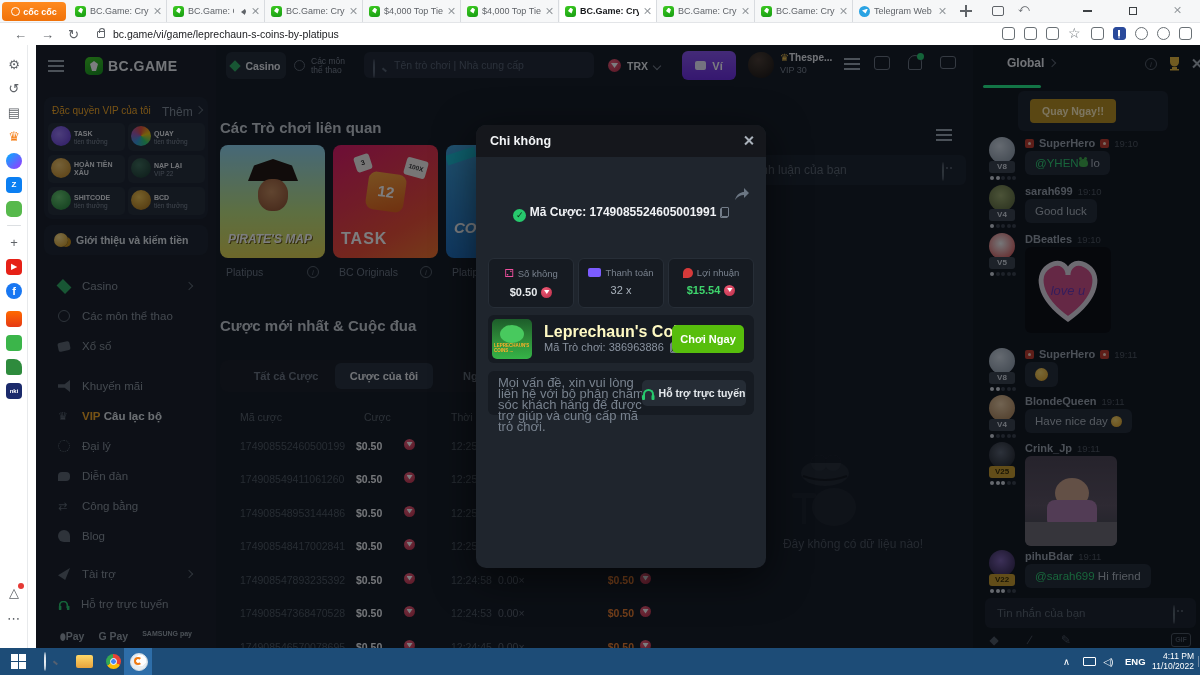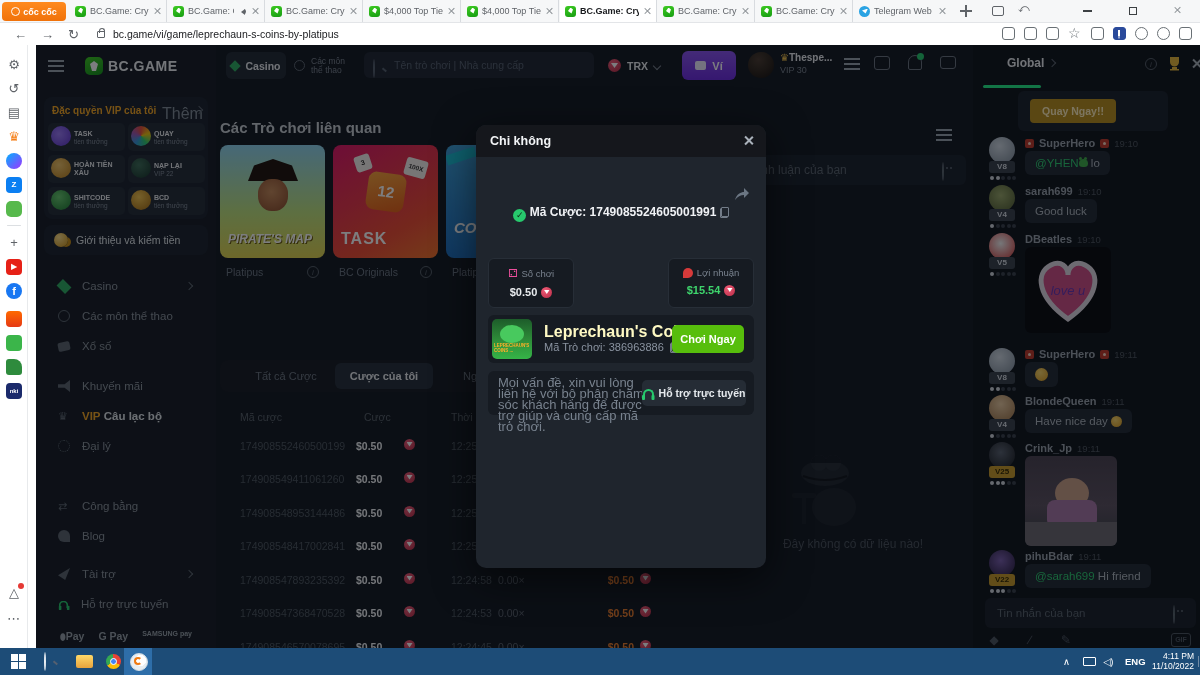--- a/index.html
+++ b/index.html
@@ -78,21 +78,21 @@
   .coin{display:inline-block;width:13px;height:13px;border-radius:50%;background:radial-gradient(circle at 35% 30%,#ef5b77,#b72b45);position:relative;vertical-align:-2px;}
   .coin::after{content:"";position:absolute;left:3px;top:4px;width:7px;height:5px;background:#fff;clip-path:polygon(0 0,100% 0,50% 100%);}
   .coin.sm{width:11px;height:11px;} .coin.sm::after{left:2.5px;top:3px;width:6px;height:4.5px;}
 
   
   .sect{position:absolute;color:#c7ccd2;font-size:15px;font-weight:600;}
   .card{position:absolute;width:105px;height:113px;border-radius:8px;overflow:hidden;}
   .prov{position:absolute;width:105px;height:22px;display:flex;align-items:center;justify-content:space-between;padding:0 6px;color:#6a7480;font-size:10.5px;}
   .info{width:12px;height:12px;border:1.2px solid #555e68;border-radius:50%;color:#555e68;font-size:8px;text-align:center;line-height:11px;font-style:italic;}
   .tabbar{position:absolute;left:184px;top:315px;width:526px;height:32px;background:#171c24;border-radius:8px;}
-  .btab{position:absolute;top:3px;height:26px;width:98px;display:flex;align-items:center;justify-content:center;color:#6d7682;font-size:11px;border-radius:6px;}
+  .btab{position:absolute;top:3px;height:26px;width:98px;display:flex;align-items:center;justify-content:center;color:#6d7682;font-size:11px;border-radius:6px;font-weight:bold;}
   .btab.on{background:#262f3b;color:#e8ebef;font-weight:700;}
   .thead{position:absolute;color:#586169;font-size:10.5px;}
   .trow{position:absolute;left:180px;width:530px;height:34px;}
   .trow span{position:absolute;top:9px;font-size:10.5px;}
   .c-id{left:24px;color:#4d565f;}
   .c-bet{left:140px;color:#eef0f3;font-weight:700;}
   .c-coin{left:188px;top:8px !important;}
   .c-time{left:235px;color:#4d565f;}
   .c-mult{left:282px;color:#59616b;}
   .c-pay{left:360px;width:58px;text-align:right;color:#ea7c2c;font-weight:700;}
@@ -267,22 +267,22 @@
 </div>
 
 <div id="vp">
 
   <div id="bcside">
     <div class="abs" style="left:12px;top:15px"><span class="ham"></span></div>
     <div id="bclogo"></div>
     <div id="bcname">BC.GAME</div>
 
     <div id="vippanel">
-      <span class="abs" style="left:8px;top:8px;color:#f5a623;font-size:10px;font-weight:700">Đặc quyền VIP của tôi</span>
-      <span class="abs" style="left:118px;top:8px;color:#828c98;font-size:16px">Thêm</span>
+      <span class="abs" style="left:8px;top:8px;color:#f5a623;font-size:10px;font-weight:400">Đặc quyền VIP của tôi</span>
+      <span class="abs" style="left:118px;top:8px;color:#828c98;font-size:12px">Thêm</span>
       <span class="abs chev" style="left:152px;top:10px"></span>
       <div class="tile" style="left:4px;top:26px">
           <span class="ic" style="background:radial-gradient(circle at 40% 40%,#9b7bf7,#5d34c9)"></span>
           <div>
             <div class="tt">TASK</div>
             <div class="ts">tiền thưởng</div>
           </div>
         </div>
       <div class="tile" style="left:84px;top:26px">
           <span class="ic" style="background:conic-gradient(#e74c3c,#f1c40f,#2ecc71,#3498db,#9b59b6,#e74c3c)"></span>
@@ -315,21 +315,21 @@
           <span class="ic" style="background:radial-gradient(circle at 40% 35%,#f3c44e,#a06a12)"></span>
           <div>
             <div class="tt">BCD</div>
             <div class="ts">tiền thưởng</div>
           </div>
         </div>
     </div>
 
     <div class="abs" style="left:8px;top:180px;width:164px;height:30px;background:#1c232e;border-radius:8px;display:flex;align-items:center;gap:8px;padding-left:10px">
       <span style="width:14px;height:14px;border-radius:50%;background:radial-gradient(circle at 35% 30%,#ffe08a,#c98f16);box-shadow:5px 2px 0 -2px #c98f16"></span>
-      <span style="color:#dfe4e9;font-size:10.5px;font-weight:400">Giới thiệu và kiếm tiền</span>
+      <span style="color:#dfe4e9;font-size:10.5px;font-weight:700">Giới thiệu và kiếm tiền</span>
     </div>
 
     <div class="mitem" style="top:228px">
         <span class="mic" style="background:#2fae62;transform:rotate(45deg);width:9px;height:9px"></span>
         <span>Casino</span>
         <span class="chev" style="margin-left:auto;margin-right:16px"></span>
       </div>
     <div class="mitem" style="top:258px">
         <span class="mic" style="border:1.4px solid #5c6570;border-radius:50%"></span>
         <span>Các môn thể thao</span>
@@ -342,20 +342,24 @@
         <span class="mic" style="background:#5c6570;clip-path:polygon(0 35%,55% 35%,100% 0,100% 100%,55% 65%,0 65%)"></span>
         <span>Khuyến mãi</span>
       </div>
     <div class="mitem" style="top:358px">
         <span class="mic" style="color:#5c6570;font-size:11px;line-height:12px">♛</span>
         <span><span style="color:#f5a623;font-weight:800">VIP</span> <span style="color:#dde2e7;font-weight:700">Câu lạc bộ</span></span>
       </div>
     <div class="mitem" style="top:388px">
         <span class="mic" style="border:1.4px dotted #5c6570;border-radius:50%"></span>
         <span>Đại lý</span>
+      </div>
+    <div class="mitem" style="top:418px">
+        <span class="mic" style="background:#5c6570;border-radius:4px 4px 4px 0;height:9px"></span>
+        <span>Diễn đàn</span>
       </div>
     <div class="mitem" style="top:448px">
         <span class="mic" style="color:#5c6570;font-size:11px;line-height:12px">⇄</span>
         <span>Công bằng</span>
       </div>
     <div class="mitem" style="top:478px">
         <span class="mic" style="background:#5c6570;border-radius:50% 50% 0 50%"></span>
         <span>Blog</span>
       </div>
     <div class="mitem" style="top:516px">
@@ -429,20 +433,21 @@
     </div>
 
   <div class="card" style="left:410px;top:100px;background:linear-gradient(200deg,#4ab4e6,#1d6fc0)">
     <span class="abs" style="left:0;top:6px;width:30px;height:10px;background:#19c0d8;transform:rotate(-18deg)"></span>
     <span class="abs" style="left:8px;bottom:22px;color:#fff;font-size:15px;font-weight:900;font-style:italic">COI</span>
   </div>
   <div class="prov" style="left:410px;top:216px">
       <span>Platipu</span>
     </div>
 
+  <div class="sect" style="left:184px;top:272px">Cược mới nhất &amp; Cuộc đua</div>
   <div class="tabbar">
     <div class="btab" style="left:17px">Tất cả Cược</div>
     <div class="btab on" style="left:115px">Cược của tôi</div>
     <div class="btab" style="left:213px;justify-content:flex-start;padding-left:30px">Người</div>
   </div>
   <span class="thead" style="left:204px;top:366px">Mã cược</span>
   <span class="thead" style="left:328px;top:366px">Cược</span>
   <span class="thead" style="left:415px;top:366px">Thời gian</span>
 
   <div class="trow" style="top:386px">
@@ -688,25 +693,34 @@
     <div class="abs" style="left:0;top:80px;width:290px;text-align:center;color:#f0f2f5;font-size:12px;font-weight:700">
       <span class="vshield">✓</span>
       <span>Mã Cược:</span>
       <span>1749085524605001991</span>
       <span class="copy"></span>
     </div>
 
     <div class="statbox" style="left:12px">
       <div class="lb">
           <span style="color:#ed4f9d;font-size:11px">⚁</span>
-          <span>Số chơi</span>
+          <span>Số không</span>
         </div>
       <div class="vl">
           <span>$0.50</span>
           <span class="coin sm"></span>
+        </div>
+    </div>
+    <div class="statbox" style="left:102px">
+      <div class="lb">
+          <span style="width:13px;height:9px;background:#7c5cff;border-radius:2px;display:inline-block"></span>
+          <span>Thanh toán</span>
+        </div>
+      <div class="vl" style="color:#aab3bd;font-weight:400">
+          <span>32 x</span>
         </div>
     </div>
     <div class="statbox" style="left:192px">
       <div class="lb">
           <span style="width:10px;height:10px;background:#d63a3a;border-radius:50% 50% 50% 0;display:inline-block"></span>
           <span>Lợi nhuận</span>
         </div>
       <div class="vl" style="color:#3ed46c">
           <span>$15.54</span>
           <span class="coin sm"></span>

